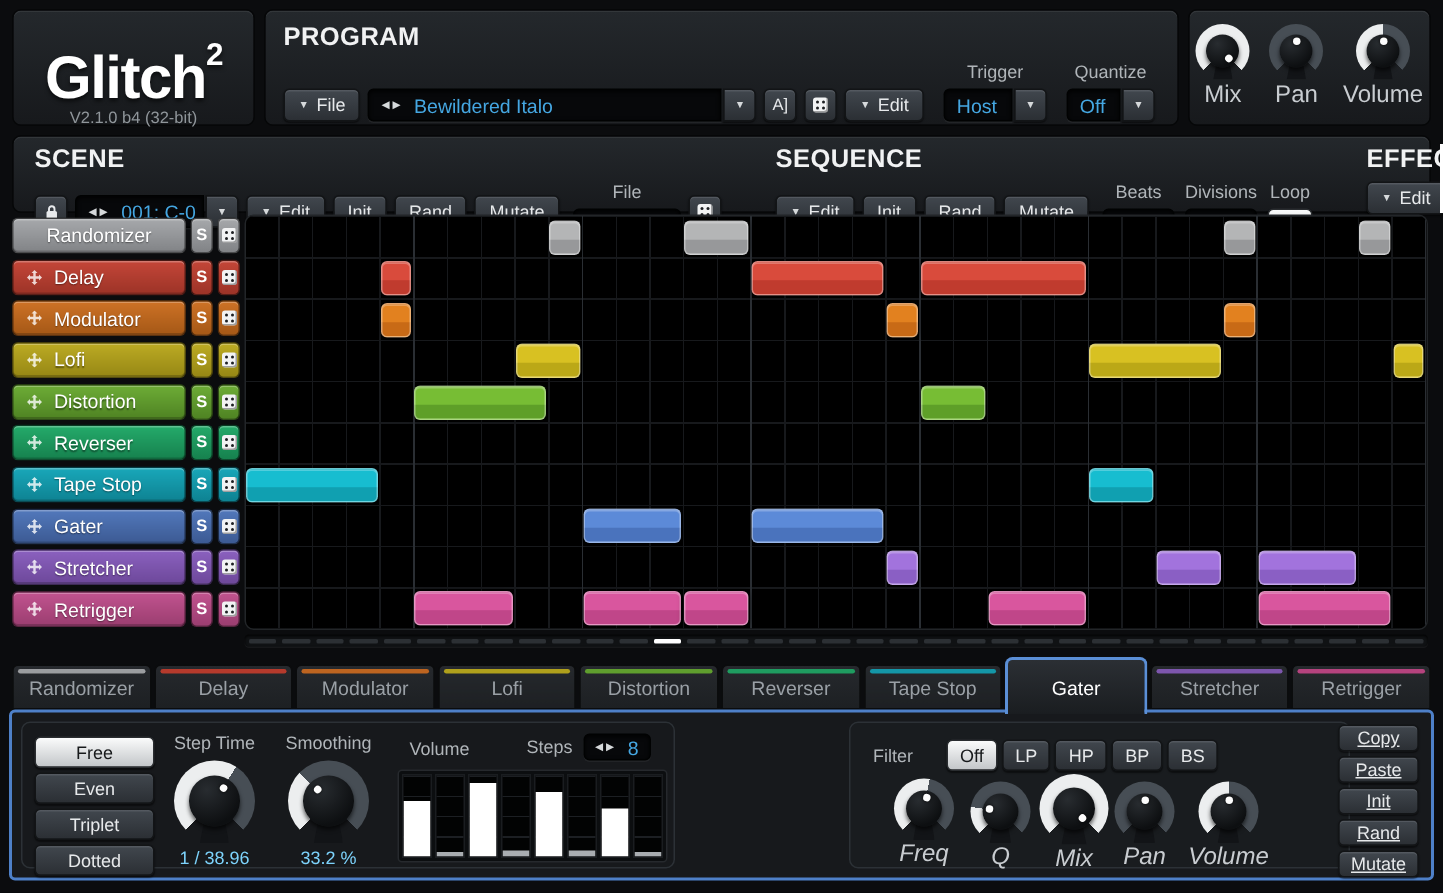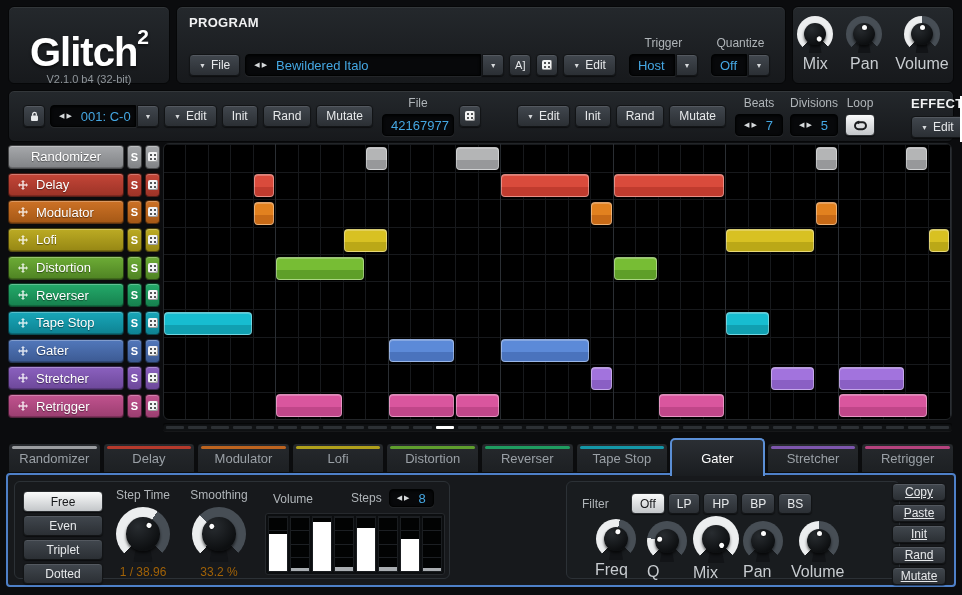--- a/index.html
+++ b/index.html
@@ -1,21 +1,21 @@
 <!DOCTYPE html>
 <html><head>
 <meta charset="utf-8">
 <style>
   html,body{margin:0;padding:0;background:#07080a;}
   *{box-sizing:border-box;font-family:"Liberation Sans","DejaVu Sans",sans-serif;}
   .app{position:relative;width:962px;height:595px;background:#0b0c0e;overflow:hidden;}
 
   
   .panel{position:absolute;background:linear-gradient(#24282c,#17191c);border:1px solid #060708;border-radius:6px;box-shadow:inset 0 1px 0 rgba(255,255,255,.07);}
-  .plabel{font-size:13px;font-weight:bold;color:#f1f2f3;letter-spacing:.3px;}
+  .plabel{font-size:17px;font-weight:bold;color:#f1f2f3;letter-spacing:.3px;}
   .sublabel{font-size:12px;color:#b0b5b9;}
   .btn{display:inline-flex;align-items:center;justify-content:center;gap:5px;height:22px;padding:0 9px;border-radius:4px;
        background:linear-gradient(#41474e,#2b2f34);border:1px solid #121416;color:#e7e9eb;font-size:12px;
        box-shadow:inset 0 1px 0 rgba(255,255,255,.1),0 1px 1px rgba(0,0,0,.5);cursor:pointer;white-space:nowrap;}
   .btn.sq{width:22px;padding:0;}
   .btn.lit{background:linear-gradient(#fafbfb,#c3c6c9);color:#17191b;border-color:#2a2d30;}
   .caret{font-size:7px;color:#d6d9db;}
   .field{display:inline-flex;align-items:center;gap:7px;height:22px;padding:0 8px;border-radius:4px;background:#07080a;
          border:1px solid #010202;box-shadow:inset 0 1px 3px rgba(0,0,0,.9),0 1px 0 rgba(255,255,255,.05);}
   .cyan{color:#45a7e2;font-size:13px;white-space:nowrap;}
@@ -101,37 +101,37 @@
   .tab.sel{height:38px;background:linear-gradient(#2b2f34,#1a1d20);border:2px solid #5b8fd6;border-bottom:none;color:#fff;z-index:6;margin-bottom:-3px;border-radius:5px 5px 0 0;}
 
   
   .bottom-panel{position:absolute;left:6px;top:473px;width:950px;height:114px;background:#17191c;border:2px solid #4e80c8;border-radius:4px;z-index:5;}
   .group-box{position:absolute;border:1px solid #2c3136;border-radius:6px;}
   .left-box{left:6px;top:6px;width:436px;height:98px;}
   .modes{position:absolute;left:8px;top:9px;width:80px;display:flex;flex-direction:column;gap:3px;}
   .mode-btn{height:21px;font-size:12px;}
   .bigknob{position:absolute;width:72px;text-align:center;}
   .bigknob .knob{margin:5px auto 0;}
-  .kvalue{font-size:12px;color:#a16207;margin-top:4px;}
+  .kvalue{font-size:12px;color:#7dd3fc;margin-top:4px;}
   .steptime{left:92px;top:6px;}
   .smoothing{left:168px;top:6px;}
   .vol-label{position:absolute;left:258px;top:10px;}
   .steps{position:absolute;left:336px;top:7px;display:flex;align-items:center;gap:7px;}
   .steps .field{height:18px;padding:0 7px;}
   .sliders{position:absolute;left:250px;top:31px;width:180px;height:62px;background:#0c0e10;border:1px solid #26292d;border-radius:3px;
     display:flex;gap:2px;padding:2px;}
   .slider{position:relative;flex:1;background:#020303;border:1px solid #1a1d20;overflow:hidden;
     background-image:repeating-linear-gradient(0deg,transparent 0 calc(25% - 1px),#1c1f23 calc(25% - 1px) 25%);}
   .slider .fill{position:absolute;left:0;right:0;bottom:0;background:#ffffff;}
   .slider .fill.min{background:#a9adb1;}
   .filter-box{left:558px;top:6px;width:334px;height:98px;background:#191c1f;}
   .flabel{position:absolute;left:15px;top:15px;}
   .fopts{position:absolute;left:64px;top:11px;display:flex;gap:3px;}
   .fopt{height:21px;padding:0 8px;font-size:12px;}
-  .fknob{position:absolute;text-align:left;}
+  .fknob{position:absolute;text-align:center;font-style:italic;}
   .fknob .klabel{margin-top:2px;}
   .actions{position:absolute;right:8px;top:8px;width:54px;display:flex;flex-direction:column;gap:3px;}
   .actions .btn{height:18px;font-size:12px;padding:0 4px;text-decoration:underline;}
 
   .lock-svg,.loop-svg{display:block;}
 </style>
 </head>
 <body>
 
 <div class="app">
@@ -210,20 +210,21 @@
           <div class="notch"></div>
           <div class="arm"></div>
         </div>
       <div class="klabel">Volume</div>
     </div>
   </section>
 
   <section class="panel scene-panel">
     <div class="hdr-groups">
       <div class="hgroup">
+        <span class="plabel">SCENE</span>
         <div class="hrow">
           <button class="btn sq">
             <svg class="lock-svg" width="11" height="11" viewBox="0 0 12 12">
                 <rect x="2.2" y="5" width="7.6" height="6" rx="1.2" fill="#e8eaec"></rect>
                 <path d="M4 5.2 V3.6 a2 2 0 0 1 4 0 V5.2" stroke="#e8eaec" stroke-width="1.4" fill="none"></path>
               </svg>
           </button>
           <span class="combo">
             <span class="field" style="width:86px;">
               <span class="spin">◀▶</span>
@@ -246,20 +247,21 @@
                 <span class="cyan">42167977</span>
               </span>
           </span>
           <button class="btn sq">
               <span class="die"></span>
             </button>
         </div>
       </div>
       <div class="vdiv"></div>
       <div class="hgroup">
+        <span class="plabel">SEQUENCE</span>
         <div class="hrow">
           <button class="btn">
               <span class="caret">▼</span>
               <span>Edit</span>
             </button>
           <button class="btn">Init</button>
           <button class="btn">Rand</button>
           <button class="btn">Mutate</button>
           <span class="labeled" style="margin-left:4px;">
             <span class="sublabel">Beats</span>

